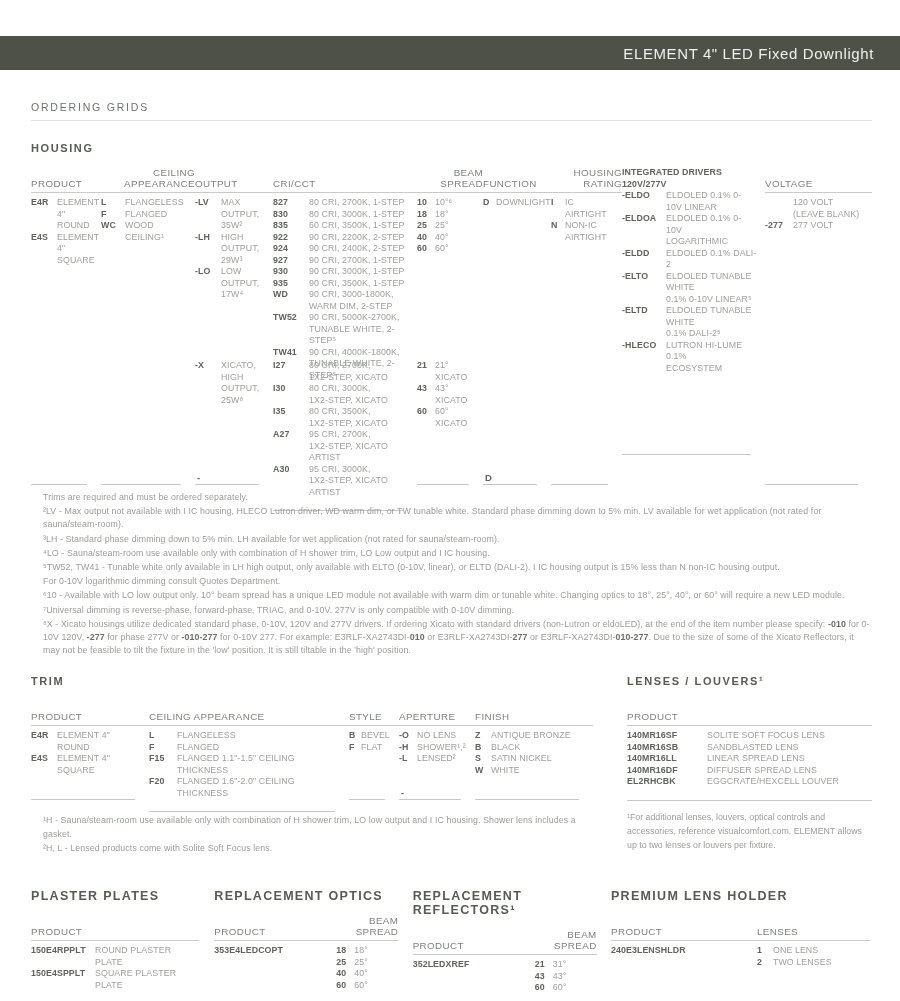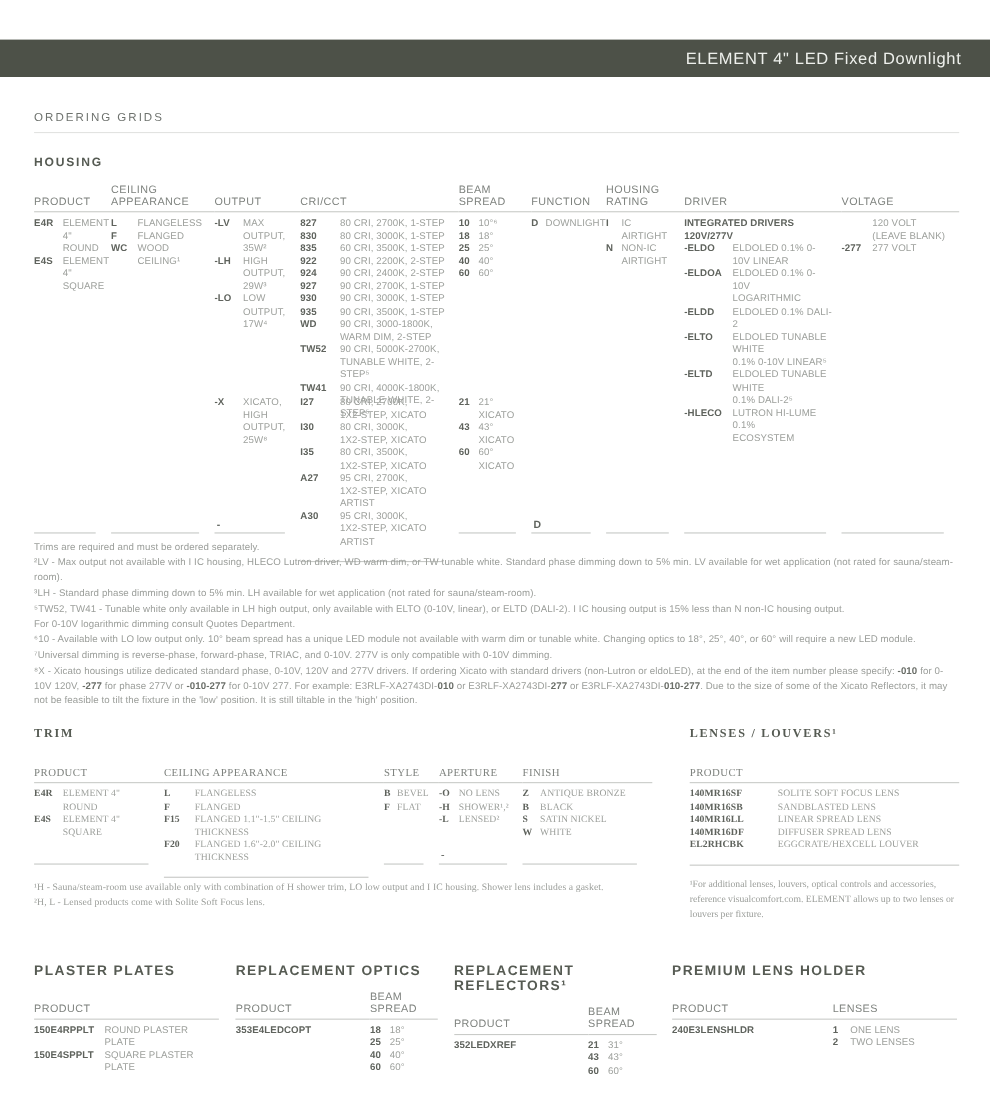--- a/index.html
+++ b/index.html
@@ -23,21 +23,21 @@
   }
   .big-title{
     font-size:12.5px;font-weight:700;letter-spacing:1.3px;color:#565b53;margin:0 0 8px 0;
   }
   
   .grid{display:flex;}
   .gcol{box-sizing:border-box;}
   .ghead{
     display:flex;align-items:flex-end;min-height:26px;padding-bottom:3px;
     border-bottom:1px solid #c9cbc8;
-    font-size:9.8px;letter-spacing:.4px;color:#7e827e;
+    font-size:9.8px;letter-spacing:.4px;color:#7e827e;text-align:right;
   }
   .gbody{display:flex;flex-direction:column;padding:4px 8px 0 0;box-sizing:border-box;}
   .entry{display:flex;font-size:8.8px;line-height:11.5px;letter-spacing:.1px;}
   .entry .code{flex:none;font-weight:700;color:#5f635d;}
   .entry .desc{flex:1;color:#9da09c;white-space:pre-line;}
   .lead{font-size:8.8px;line-height:11.5px;font-weight:700;color:#5f635d;letter-spacing:.1px;}
   .fillrow{margin-top:auto;}
   .filltext{min-height:11px;font-size:9.5px;font-weight:700;color:#5f635d;padding-left:2px;}
   .fillline{border-bottom:1px solid #c6c8c5;width:calc(100% - 6px);margin-top:1px;}
   
@@ -53,25 +53,25 @@
   .housing-grid .gbody{height:292px;}
   .housing-grid .band1wrap{height:163px;overflow:visible;}
   
   .col-tproduct{width:118px}  .col-tproduct .code{width:26px}
   .col-tceiling{width:200px}  .col-tceiling .code{width:28px}
   .col-tstyle{width:50px}     .col-tstyle .code{width:12px}
   .col-taperture{width:76px}  .col-taperture .code{width:18px}
   .col-tfinish{width:118px}   .col-tfinish .code{width:16px}
   .trim-grid .gbody{height:74px;}
   
-  .footnotes{margin-top:6px;}
+  .footnotes{margin-top:6px;margin-left:12px;}
   .fn{margin:0 0 1px 0;font-size:8.8px;line-height:13.2px;color:#9a9d99;letter-spacing:.1px;}
   .fn b{color:#6a6e68;font-weight:700;}
   
-  .row2{display:flex;margin-top:18px;font-family:Liberation Serif, serif;}
+  .row2{display:flex;margin-top:18px;}
   .trim-block{width:565px;}
   .lenses-block{width:245px;margin-left:auto;}
   .lenses-grid .gcol{width:245px;}
   .lenses-grid .code{width:80px}
   .lenses-grid .gbody{height:74px;}
   .endrule{border-bottom:1px solid #c6c8c5;width:100%;}
   .side-note{font-size:8.8px;line-height:14px;color:#9a9d99;}
   
   .bottom-row{display:flex;justify-content:space-between;margin-top:28px;}
   .bsec{box-sizing:border-box;}
@@ -377,21 +377,20 @@
           <div>
             
           </div>
           <div class="fillrow">
             <div class="filltext"></div>
             <div class="fillline"></div>
           </div>
         </div>
       </div>
       <div class="gcol col-driver bsec-driver">
-        <div class="ghead">DRIVER</div>
         <div class="gbody">
           <div class="band1wrap">
             <div class="lead">INTEGRATED DRIVERS 120V/277V</div>
             <div>
 
               <div class="entry">
                   <span class="code">-ELDO</span>
                   <span class="desc">ELDOLED 0.1% 0-10V LINEAR</span>
                 </div>
               <div class="entry">
@@ -455,20 +454,21 @@
             <div class="fillline"></div>
           </div>
         </div>
       </div>
     </div>
   <div class="footnotes">
 
   <p class="fn">Trims are required and must be ordered separately.</p>
       <p class="fn">²LV - Max output not available with I IC housing, HLECO Lutron driver, WD warm dim, or TW tunable white. Standard phase dimming down to 5% min. LV available for wet application (not rated for sauna/steam-room).</p>
       <p class="fn">³LH - Standard phase dimming down to 5% min. LH available for wet application (not rated for sauna/steam-room).</p>
+      <p class="fn">⁴LO - Sauna/steam-room use available only with combination of H shower trim, LO Low output and I IC housing.</p>
       <p class="fn">⁵TW52, TW41 - Tunable white only available in LH high output, only available with ELTO (0-10V, linear), or ELTD (DALI-2). I IC housing output is 15% less than N non-IC housing output.</p>
       <p class="fn">For 0-10V logarithmic dimming consult Quotes Department.</p>
       <p class="fn">⁶10 - Available with LO low output only. 10° beam spread has a unique LED module not available with warm dim or tunable white. Changing optics to 18°, 25°, 40°, or 60° will require a new LED module.</p>
       <p class="fn">⁷Universal dimming is reverse-phase, forward-phase, TRIAC, and 0-10V. 277V is only compatible with 0-10V dimming.</p>
       <p class="fn">⁸X - Xicato housings utilize dedicated standard phase, 0-10V, 120V and 277V drivers. If ordering Xicato with standard drivers (non-Lutron or eldoLED), at the end of the item number please specify: <b>-010</b> for 0-10V 120V, <b>-277</b> for phase 277V or <b>-010-277</b> for 0-10V 277. For example: E3RLF-XA2743DI-<b>010</b> or E3RLF-XA2743DI-<b>277</b> or E3RLF-XA2743DI-<b>010-277</b>. Due to the size of some of the Xicato Reflectors, it may not be feasible to tilt the fixture in the 'low' position. It is still tiltable in the 'high' position.</p>
     </div>
 
   <div class="row2">
     <div class="trim-block">
       <h2 class="sec-title">TRIM</h2>

